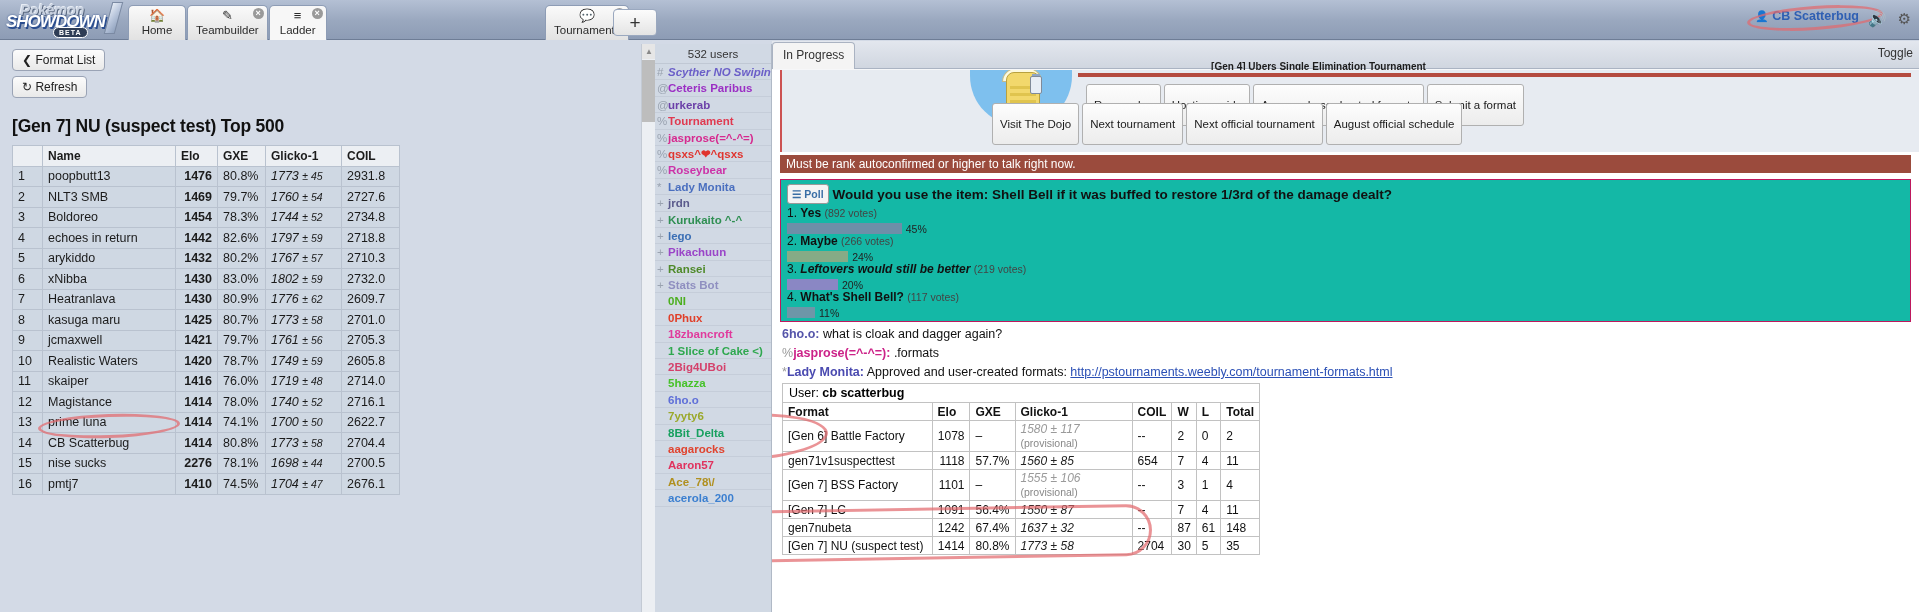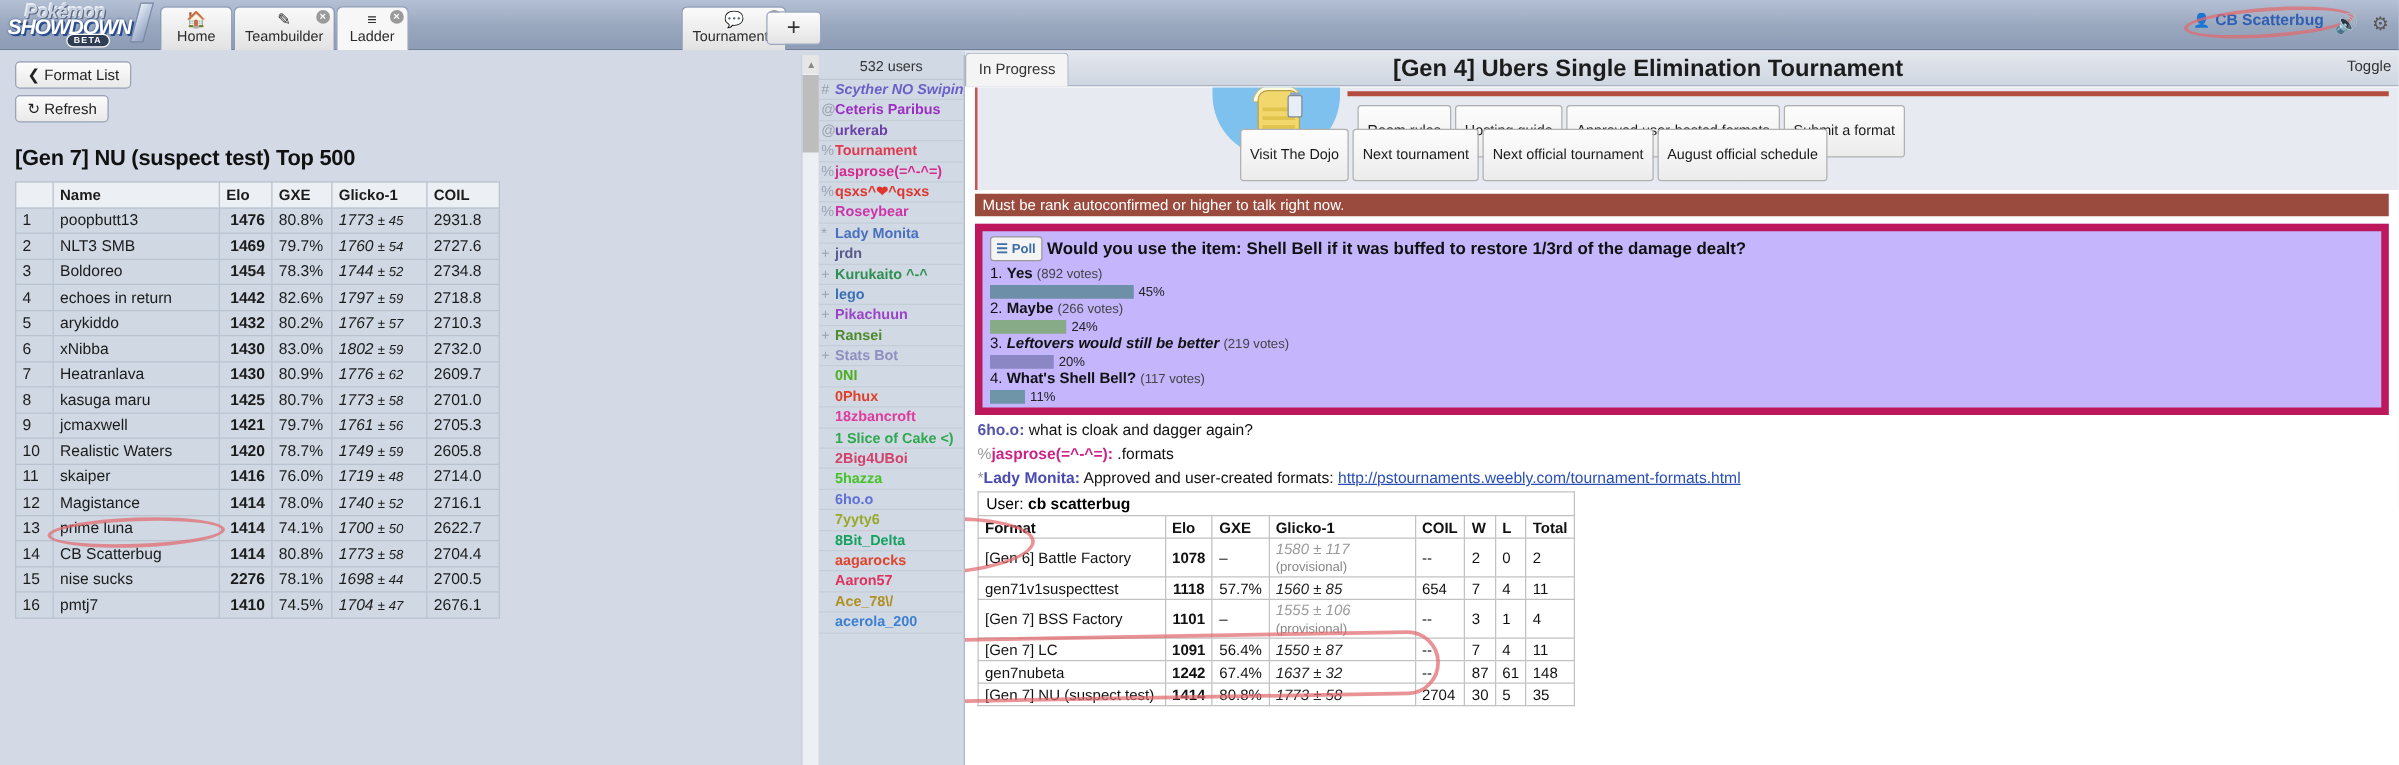--- a/index.html
+++ b/index.html
@@ -166,22 +166,22 @@
     background: linear-gradient(to bottom,#e3e7ee,#d0d6e0);
     border-bottom: 1px solid #aab3c2;
   }
   #inprogress {
     position:absolute; left: 0px; top: 1px; height: 27px;
     background: #f4f4f4; border: 1px solid #aab3c2; border-bottom:none;
     border-radius: 4px 4px 0 0; padding: 5px 10px; font-size: 12px; color:#333;
     cursor:pointer;
   }
   #tourney-title {
-    position:absolute; left: 0; right: 70px; top: 4px;
-    text-align:center; font-size: 19px; font-weight: bold; color:#1c1c1c;padding-left:16px;
+    position:absolute; left: 0; right: 70px; top: 20px;
+    text-align:center; font-size: 10px; font-weight: bold; color:#1c1c1c;padding-left:16px;
   }
   #toggle {
     position:absolute; right: 6px; top: 5px; font-size: 12px; color:#333; cursor:pointer;
   }
   #chat-body {
     position:absolute; left: 0; top: 29px; right: 0; bottom: 0;
     background:#fff; padding: 0;
   }
   #tourbox {
     position:relative; margin: 0 0 0 8px; height: 82px;
@@ -213,21 +213,21 @@
     border:1px solid #b0b0b0; border-radius: 3px;
     padding: 14px 7px; font-size: 11.5px; color:#1a1a1a; cursor:pointer;
     margin-right: 3px;
   }
   #banner-warning {
     margin: 3px 8px 0 8px; height: 18px; line-height: 18px;
     background: #9b4b3d; color:#fff; font-size: 12px; padding-left: 6px;
     font-weight: normal;
   }
   #poll {
-    margin: 6px 8px 0 8px; border: 6px solid #be185d; background:#c4b5fd;
+    margin: 6px 8px 0 8px; border: 1px solid #be185d; background:#14b8a6;
     padding: 4px 6px 5px 6px;
   }
   #poll-q { font-size: 13.5px; font-weight: bold; color:#111; line-height: 18px;}
   .poll-badge {
     display:inline-block; border:1px solid #999; border-radius:3px;
     padding: 0px 4px; font-size: 10.5px; font-weight:bold; color:#3a6ea5;
     background:#f4f4f4; margin-right: 4px; vertical-align: 1px;
   }
   .poll-opt { margin-top: 2px; font-size: 12px; color:#111; }
   .poll-opt .on { font-weight: bold; }
@@ -247,21 +247,21 @@
     border:1px solid #c2c2c2; border-bottom:none; background:#fff;
     padding: 2px 6px; font-size: 12.5px; width: 478px;
   }
   .userbar b { font-size: 12.5px; }
   table.stats { border-collapse: collapse; width: 478px; background:#fff; font-size: 12px;}
   table.stats th, table.stats td {
     border: 1px solid #c2c2c2; padding: 1px 5px; text-align: left; height: 18px;
     color:#111;
   }
   table.stats th { font-weight: bold; }
-  table.stats td.elo { font-weight: bold; text-align:center; }
+  table.stats td.elo { font-weight: normal; text-align:right; }
   table.stats td.gl { font-style: italic; color:#222; }
   table.stats td.gl .prov { font-style: normal; color:#888; font-size: 10.5px;}
   table.stats td.gl.provis { color:#9a9a9a; }
   table.stats td.n { text-align:left; }
   .col-fmt{width:158px} .col-elo{width:38px} .col-gxe{width:40px}
   .col-gl{width:130px} .col-coil{width:40px} .col-w{width:24px}
   .col-l{width:24px} .col-total{width:38px}
 </style>
 </head>
 <body>

